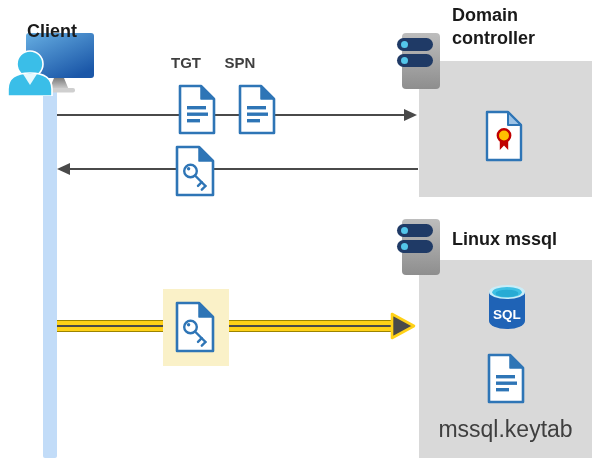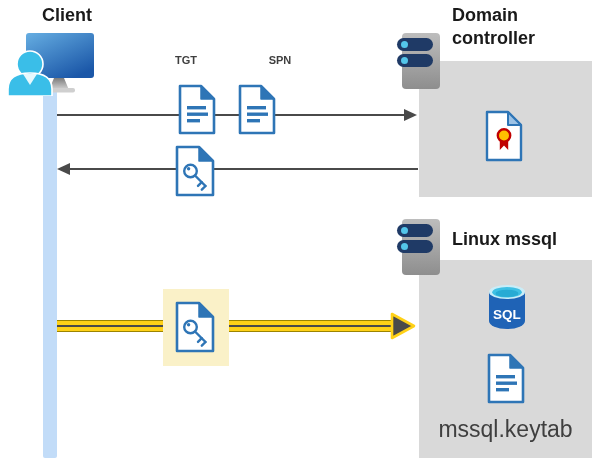--- a/index.html
+++ b/index.html
@@ -2,21 +2,21 @@
 <html style="--doc-border: #2E75B6; --doc-fill: #FFFFFF; --doc-fold-light: #9DC3E6; --panel-gray: #D9D9D9; --arrow-gray: #4A4A4A; --yellow: #FFD117; --yellow-edge: #9C8400; --highlight-yellow: #FAF1C8; --lifeline-blue: #C2DCF8; --server-navy: #1F3A66; --server-dot-cyan: #54C6EA; --server-gray-top: #BDBDBD; --server-gray-bottom: #8E8E8E; --monitor-top: #66AEE2; --monitor-bottom: #1B57A8; --person-cyan: #3ABEE8; --sql-body: #1F63B6; --sql-top-rim: #C9EDF8; --sql-top: #3FC0E4; --sql-top-inner: #27ABD4; --cert-yellow: #FFC000; --cert-red: #C00000; --text-dark: #1A1A1A; --text-gray: #3F3F3F;"><head>
 <meta charset="utf-8">
 <style>
   html,body{margin:0;padding:0;background:#fff;}
   #canvas{position:relative;width:600px;height:468px;background:#fff;overflow:hidden;
           font-family:"Liberation Sans",sans-serif;}
   .abs{position:absolute;}
 
   
   .node-title{font-weight:bold;font-size:18px;color:var(--text-dark);line-height:1.25;}
-  .ticket-label{font-size:11px;font-weight:600;color:var(--text-gray);text-align:center;}
+  .ticket-label{font-size:15px;font-weight:600;color:var(--text-gray);text-align:center;}
   .file-label{font-size:23px;color:var(--text-gray);text-align:center;}
 
   
   .panel{background:var(--panel-gray);}
 
   
   .lifeline{background:var(--lifeline-blue);border-radius:2px;}
 
   
   .aline{background:var(--arrow-gray);height:2px;}
@@ -152,20 +152,20 @@
   </svg>
 
   <svg class="abs" style="left:486px;top:353px;" width="40" height="51" viewBox="0 0 40 51">
     <path d="M3 2 H24 L37 15 V49 H3 Z" style="fill:var(--doc-fill);stroke:var(--doc-border)" stroke-width="2.6" stroke-linejoin="round"></path>
     <path d="M24 2 L37 15 H24 Z" style="fill:var(--doc-border);stroke:var(--doc-border)" stroke-width="1.5" stroke-linejoin="round"></path>
     <rect x="10" y="22" width="19" height="3.4" style="fill:var(--doc-border)"></rect>
     <rect x="10" y="28.5" width="21" height="3.4" style="fill:var(--doc-border)"></rect>
     <rect x="10" y="35" width="13" height="3.4" style="fill:var(--doc-border)"></rect>
   </svg>
 
-  <div class="abs node-title" style="left:27px;top:4px;margin-left:15px;">Client</div>
+  <div class="abs node-title" style="left:27px;top:20px;">Client</div>
   <div class="abs node-title" style="left:452px;top:4px;width:142px;">Domain controller</div>
   <div class="abs node-title" style="left:452px;top:228px;width:142px;">Linux mssql</div>
   <div class="abs ticket-label" style="left:168px;top:54px;width:36px;">TGT</div>
-  <div class="abs ticket-label" style="left:220px;top:54px;width:40px;margin-left:40px;">SPN</div>
+  <div class="abs ticket-label" style="left:220px;top:54px;width:40px;">SPN</div>
   <div class="abs file-label" style="left:419px;top:416px;width:173px;">mssql.keytab</div>
 
 </div>
 
 </body></html>

